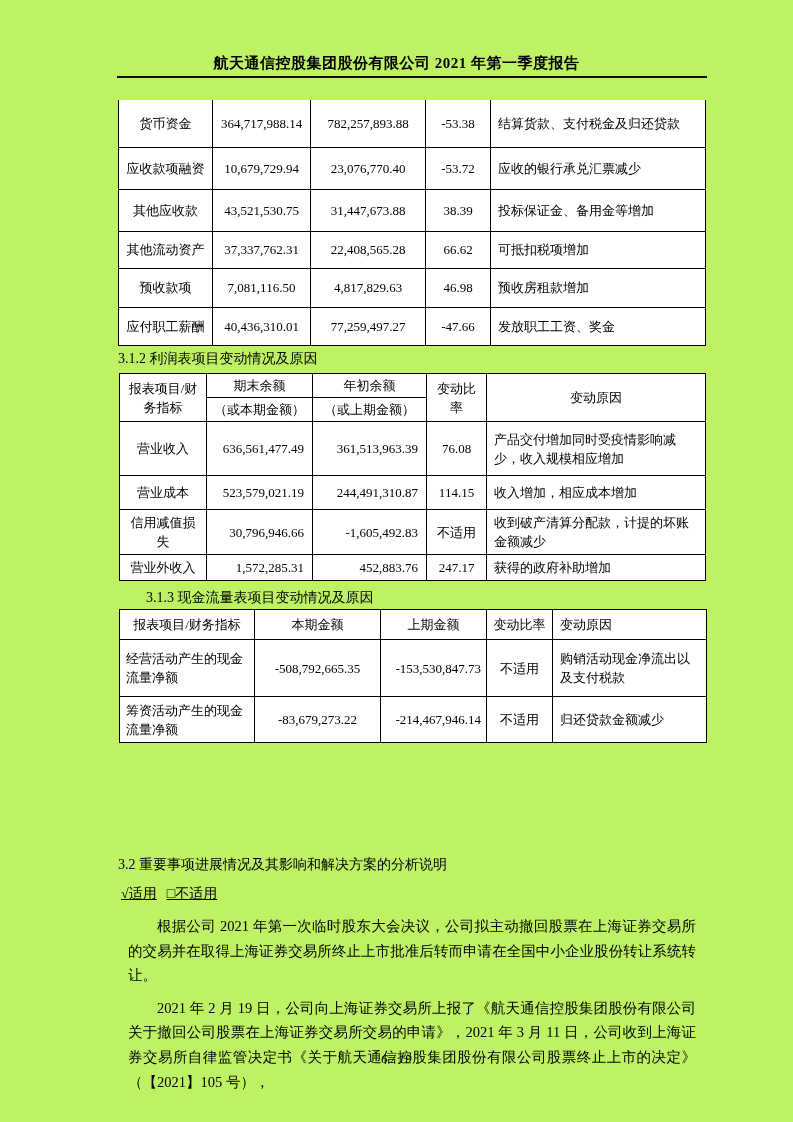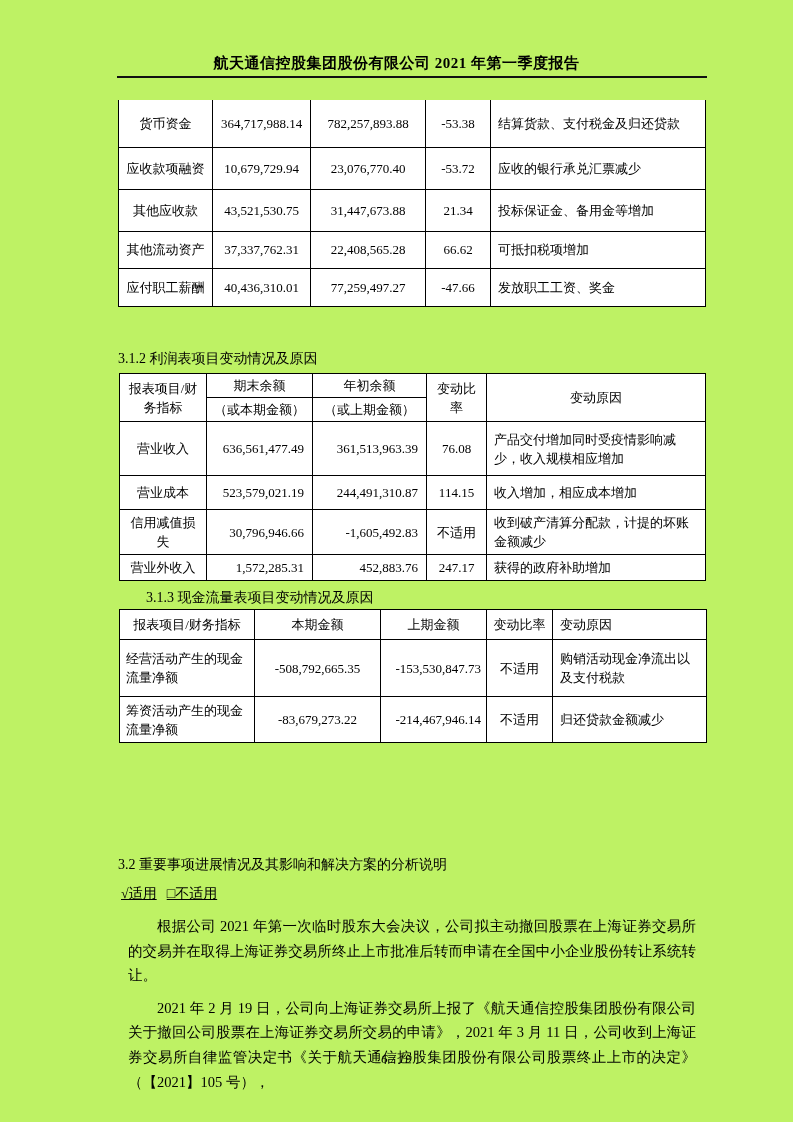--- a/index.html
+++ b/index.html
@@ -66,29 +66,36 @@
       <td class="c">应收款项融资</td>
       <td class="c">10,679,729.94</td>
       <td class="c">23,076,770.40</td>
       <td class="c">-53.72</td>
       <td class="l reason">应收的银行承兑汇票减少</td>
     </tr>
     <tr style="height:42px">
       <td class="c">其他应收款</td>
       <td class="c">43,521,530.75</td>
       <td class="c">31,447,673.88</td>
-      <td class="c">21.34</td>
+      <td class="c">38.39</td>
       <td class="l reason">投标保证金、备用金等增加</td>
     </tr>
     <tr style="height:37px">
       <td class="c">其他流动资产</td>
       <td class="c">37,337,762.31</td>
       <td class="c">22,408,565.28</td>
       <td class="c">66.62</td>
       <td class="l reason">可抵扣税项增加</td>
+    </tr>
+    <tr style="height:39px">
+      <td class="c">预收款项</td>
+      <td class="c">7,081,116.50</td>
+      <td class="c">4,817,829.63</td>
+      <td class="c">46.98</td>
+      <td class="l reason">预收房租款增加</td>
     </tr>
     <tr style="height:38px">
       <td class="c">应付职工薪酬</td>
       <td class="c">40,436,310.01</td>
       <td class="c">77,259,497.27</td>
       <td class="c">-47.66</td>
       <td class="l reason">发放职工工资、奖金</td>
     </tr>
   </tbody>
     </table>

